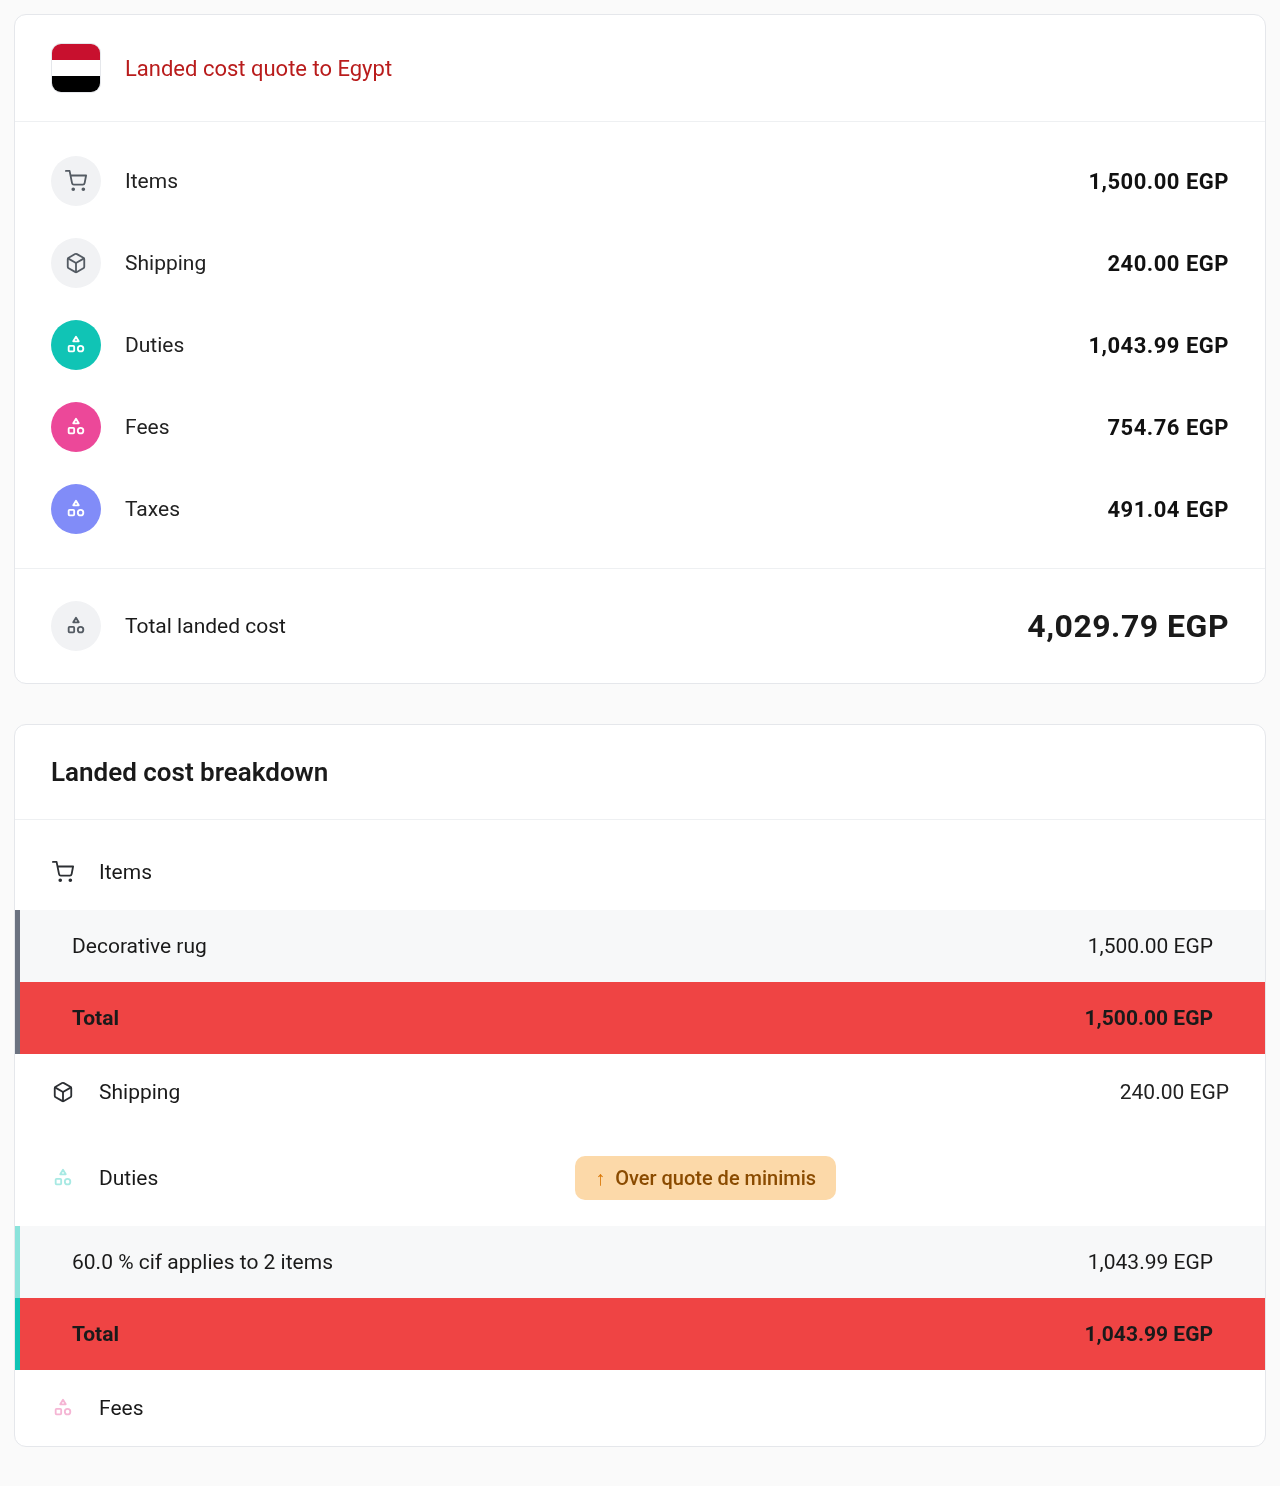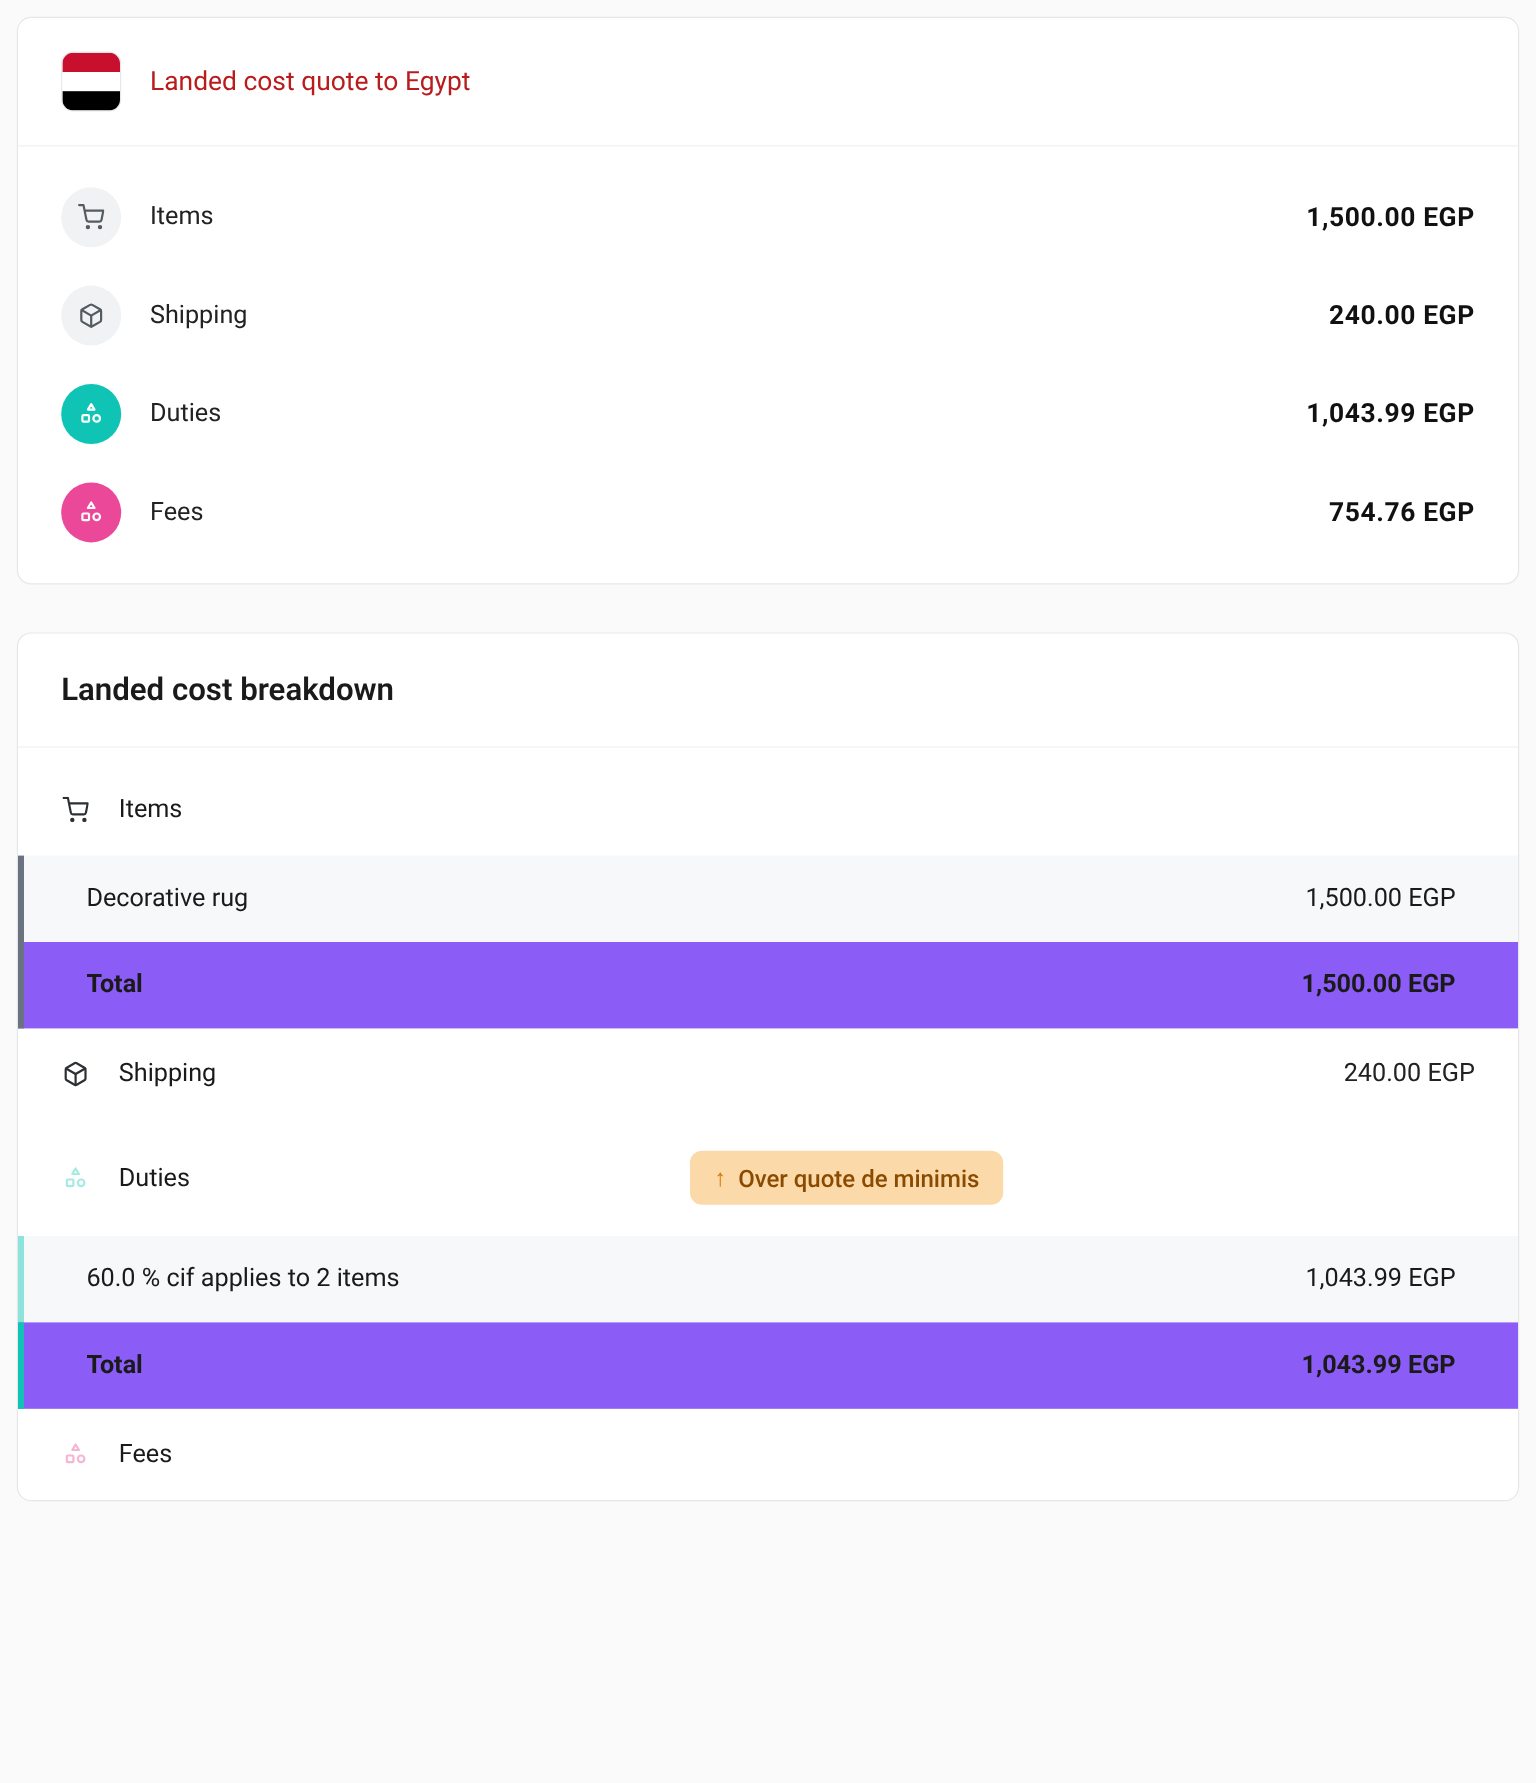--- a/index.html
+++ b/index.html
@@ -95,21 +95,21 @@
   .section-value { font-size: 21px; color: #222; }
   .shaded-row {
     display: flex;
     align-items: center;
     padding: 24px 52px;
     background: #f7f8f9;
     border-left: 6px solid #6b7280;
     margin-left: -1px;
   }
   .shaded-row.total-row {
-    background: #8b5cf6;
+    background: #ef4444;
     font-weight: 700;
   }
   .shaded-row.teal-border { border-left-color: #8be3db; }
   .shaded-row.teal-border.total-row { border-left-color: #10c4b5; }
   .bd-label { flex: 1; font-size: 21px; }
   .bd-value { font-size: 21px; }
   .badge {
     display: inline-flex;
     align-items: center;
     gap: 10px;
@@ -185,22 +185,44 @@
       <div class="icon-circle bg-pink">
         <svg width="22" height="22" viewBox="0 0 24 24" fill="none" stroke="currentColor" stroke-width="2" stroke-linecap="round" stroke-linejoin="round">
             <path d="M12 3l3 5H9l3-5z"></path>
             <rect x="4" y="13" width="6" height="6" rx="1"></rect>
             <circle cx="17" cy="16" r="3"></circle>
           </svg>
       </div>
       <div class="row-label">Fees</div>
       <div class="row-value">754.76 EGP</div>
     </div>
-  </div>
-
+    <div class="summary-row">
+      <div class="icon-circle bg-indigo">
+        <svg width="22" height="22" viewBox="0 0 24 24" fill="none" stroke="currentColor" stroke-width="2" stroke-linecap="round" stroke-linejoin="round">
+            <path d="M12 3l3 5H9l3-5z"></path>
+            <rect x="4" y="13" width="6" height="6" rx="1"></rect>
+            <circle cx="17" cy="16" r="3"></circle>
+          </svg>
+      </div>
+      <div class="row-label">Taxes</div>
+      <div class="row-value">491.04 EGP</div>
+    </div>
+  </div>
+
+  <div class="total-section">
+    <div class="icon-circle bg-grey">
+      <svg width="22" height="22" viewBox="0 0 24 24" fill="none" stroke="currentColor" stroke-width="2" stroke-linecap="round" stroke-linejoin="round">
+          <path d="M12 3l3 5H9l3-5z"></path>
+          <rect x="4" y="13" width="6" height="6" rx="1"></rect>
+          <circle cx="17" cy="16" r="3"></circle>
+        </svg>
+    </div>
+    <div class="total-label">Total landed cost</div>
+    <div class="total-value">4,029.79 EGP</div>
+  </div>
 </div>
 
 <div class="card" style="margin-bottom:0;margin-top:30px;">
   <div class="breakdown-header">
     <div class="breakdown-title">Landed cost breakdown</div>
   </div>
 
   <div class="section-head" style="padding-top:40px;">
     <div class="small-icon">
       <svg width="22" height="22" viewBox="0 0 24 24" fill="none" stroke="currentColor" stroke-width="2" stroke-linecap="round" stroke-linejoin="round">

